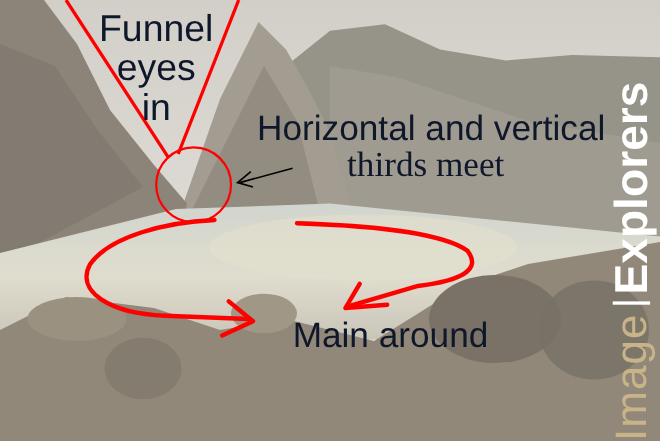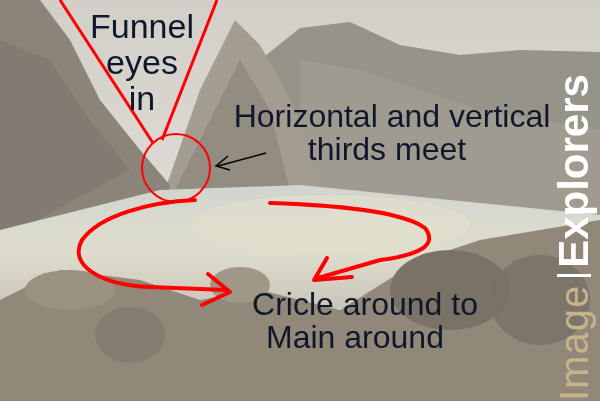--- a/index.html
+++ b/index.html
@@ -64,25 +64,24 @@
 </svg>
 
 <div class="label" style="left:82px; top:8px; width:120px; font-size:34px; line-height:36px;">
   <div>Funnel</div>
   <div>eyes</div>
   <div>in</div>
 </div>
 
 <div class="label" style="left:192px; top:100px; width:400px; font-size:32px; line-height:33px;">
   <div>Horizontal and vertical</div>
-  <div style="margin-left:-10px;">thirds meet</div>
+  <div style="margin-left:-10px;font-family:Liberation Serif, serif;">thirds meet</div>
 </div>
 
 <div class="label" style="left:230px; top:288px; width:270px; font-size:32px; line-height:33px;">
-  <div>Cricle around to</div>
   <div style="margin-left:-20px;">Main around</div>
 </div>
 
 <div class="watermark">
   <span class="wm-image">Image</span>
   <span class="wm-bar"></span>
   <span class="wm-explorers">Explorers</span>
 </div>
 
 </body></html>

